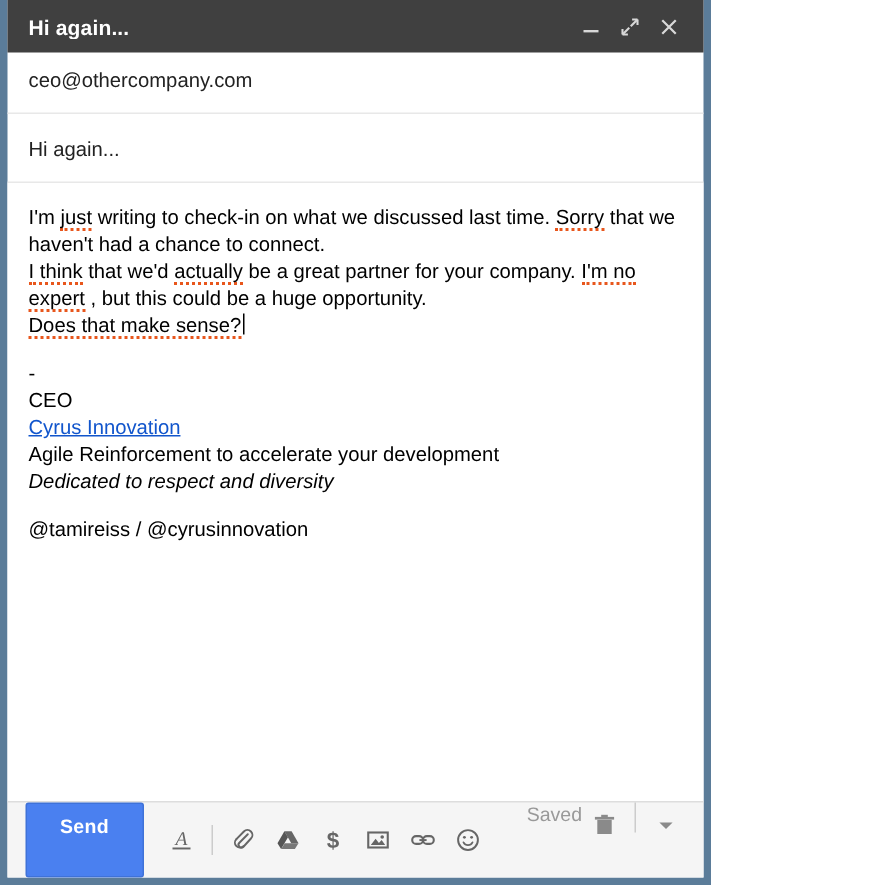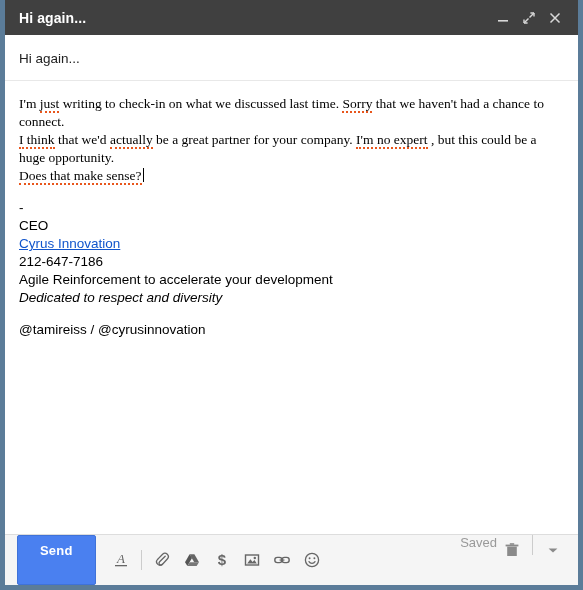--- a/index.html
+++ b/index.html
@@ -9,21 +9,21 @@
   }
   body {
     width: 583px;
     height: 590px;
     font-family: "Liberation Sans", sans-serif;
     overflow: hidden;
   }
 
   .compose-window {
     position: relative;
-    width: 583px;
+    width: 474px;
     height: 590px;
     box-sizing: border-box;
     border-left: 5px solid #5b7c99;
     border-right: 5px solid #5b7c99;
     border-bottom: 5px solid #5b7c99;
     background: #ffffff;
     display: flex;
     flex-direction: column;
   }
 
@@ -74,21 +74,21 @@
   .body-area {
     flex: 1;
     padding: 14px 14px 6px 14px;
     box-sizing: border-box;
     font-size: 13.5px;
     color: #000000;
     line-height: 18px;
     overflow: hidden;
     background: #ffffff;
   }
-  .para { margin: 0 0 0 0; font-family: Liberation Serif, serif; }
+  .para { margin: 0 0 0 0; }
   .para-gap { height: 14px; }
 
   .sp {
     
     border-bottom: 2px dotted #e8561c;
     padding-bottom: 0px;
   }
 
   .caret {
     display: inline-block;
@@ -186,39 +186,41 @@
 
     <div class="win-btn">
       <span>
         <svg width="14" height="14" viewBox="0 0 14 14">
           <path d="M2.5 2.5 L11.5 11.5 M11.5 2.5 L2.5 11.5" stroke="#d8d8d8" stroke-width="1.5" fill="none"></path>
         </svg>
       </span>
     </div>
   </div>
 
+  <div class="field-row field-to">
+    <div class="field-text" title="Recipients">ceo@othercompany.com</div>
+  </div>
 
   <div class="field-row field-subject">
     <div class="field-text" title="Subject">Hi again...</div>
   </div>
 
   <div class="body-area">
 
     <div class="para"><span>I'm </span><span class="sp">just</span><span> writing to check-in on what we discussed last time. </span><span class="sp">Sorry</span><span> that we haven't had a chance to connect.</span></div>
 
     <div class="para"><span class="sp">I think</span><span> that we'd </span><span class="sp">actually</span><span> be a great partner for your company. </span><span class="sp">I'm no expert</span><span> , but this could be a huge opportunity.</span></div>
 
     <div class="para"><span class="sp">Does that make sense?</span><span class="caret"></span></div>
 
     <div class="para-gap"></div>
 
     <div class="sig-line">-</div>
     <div class="sig-line">CEO</div>
     <div class="sig-line"><a class="link">Cyrus Innovation</a></div>
-    <div class="sig-line">212-647-7186</div>
     <div class="sig-line">Agile Reinforcement to accelerate your development</div>
     <div class="sig-line sig-italic">Dedicated to respect and diversity</div>
 
     <div class="para-gap"></div>
 
     <div class="sig-line">@tamireiss / @cyrusinnovation</div>
 
     <div class="para-gap"></div>
 
 

